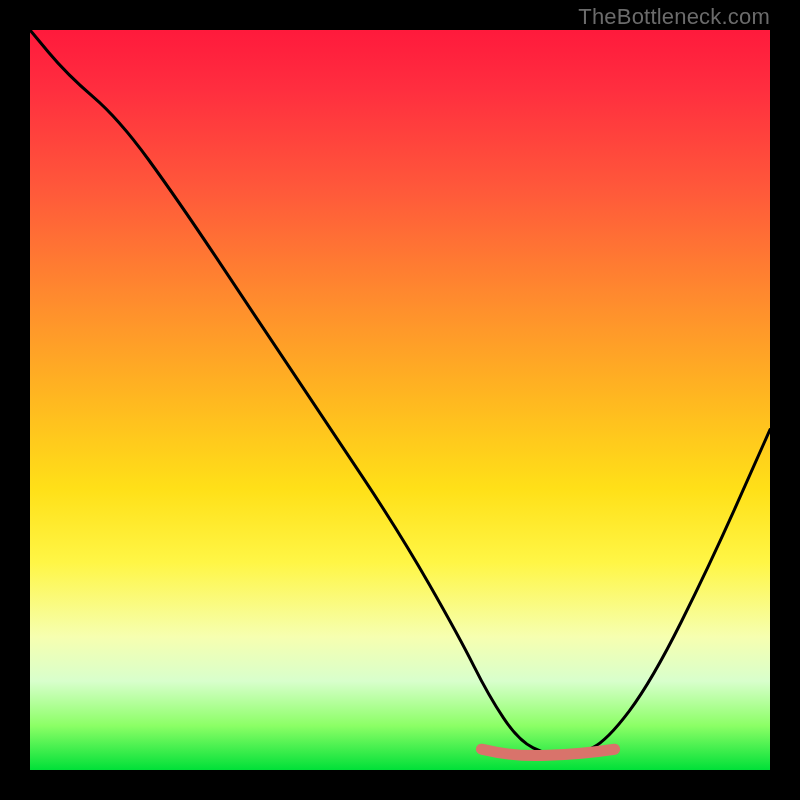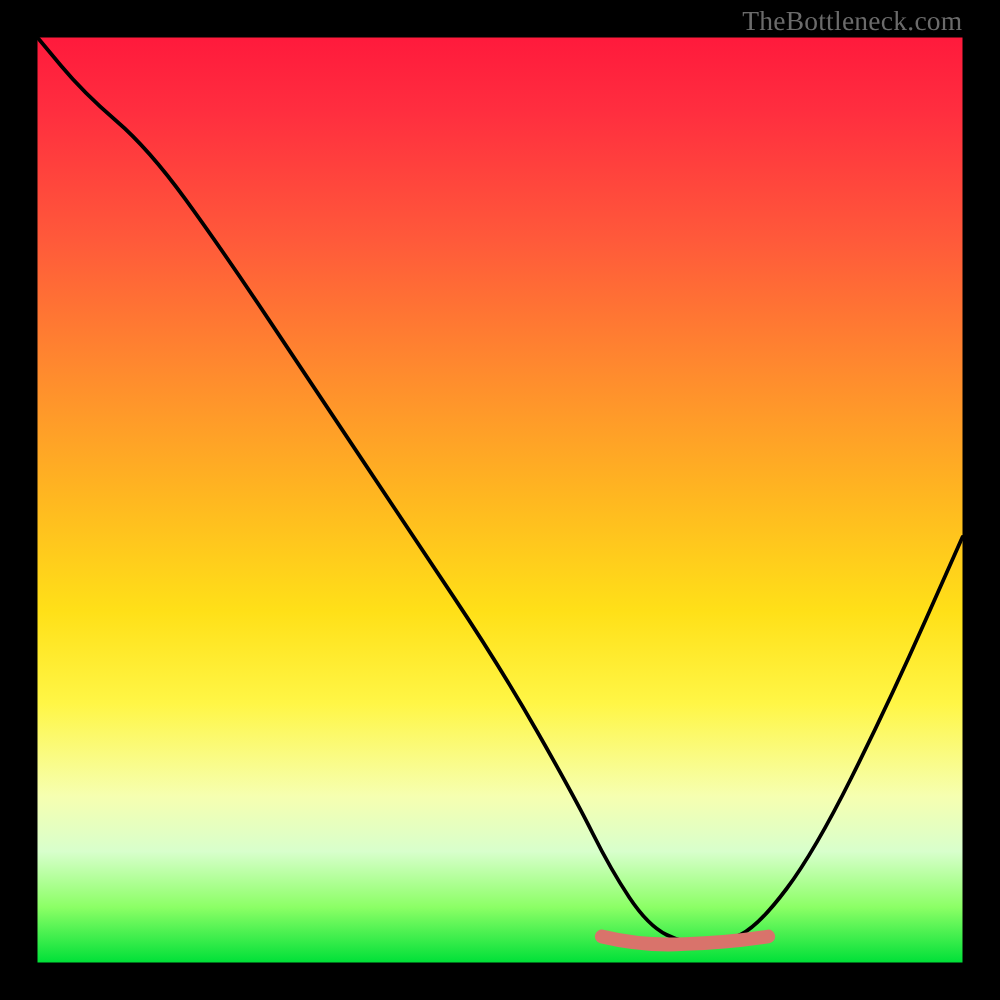--- a/index.html
+++ b/index.html
@@ -9,21 +9,20 @@
     height: 800px;
     background: #000;
     font-family: Arial, Helvetica, sans-serif;
     overflow: hidden;
   }
   .frame {
     position: relative;
     width: 800px;
     height: 800px;
     background: #000;
-    font-family: Liberation Serif, serif;
   }
   .plot-area {
     position: absolute;
     left: 30px;
     top: 30px;
     width: 740px;
     height: 740px;
     
     background: linear-gradient(to bottom,
       #ff1a3c 0%,

